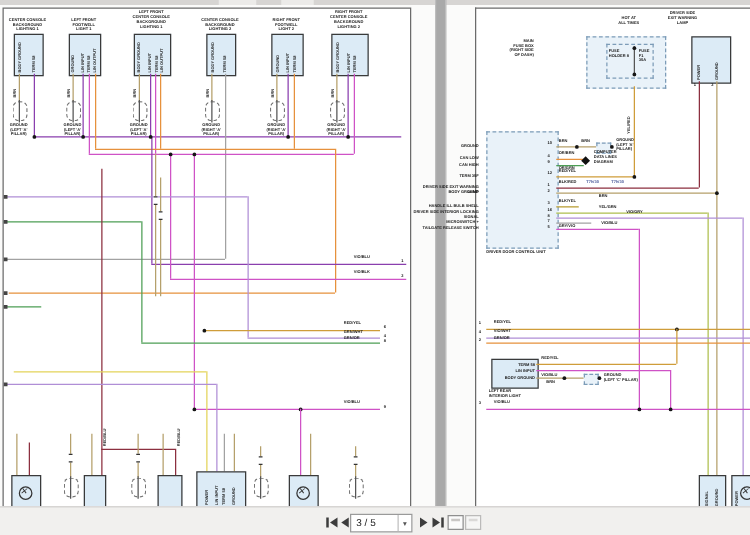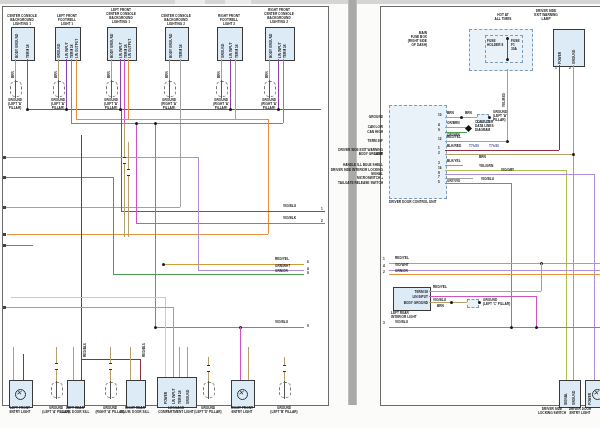--- a/index.html
+++ b/index.html
@@ -450,14 +450,36 @@
       <i class="bulb" style="left:6px;top:8px"></i>
       <b class="vt" style="left:2px;top:24px">POWER</b>
 
     </div>
     <b class="t tc" style="left:154px;top:400px;width:68px">DRIVER SIDE
 LOCKING SWITCH</b>
     <b class="t tc" style="left:182px;top:400px;width:68px">DRIVER DOOR
 ENTRY LIGHT</b>
   </div>
 
+  <div class="toolbar">
+    <button class="tbtn" style="left:259px">
+      <span class="bbar"></span>
+        <span class="tri-l"></span>
+    </button>
+    <button class="tbtn" style="left:270px">
+      <span class="tri-l"></span>
+    </button>
+    <div class="combo">
+      <span class="val">3 / 5</span>
+      <span class="dd">▾</span>
+    </div>
+    <button class="tbtn" style="left:333px">
+      <span class="tri-r"></span>
+    </button>
+    <button class="tbtn" style="left:344px">
+      <span class="tri-r"></span>
+        <span class="bbar"></span>
+    </button>
+    <span class="winic" style="left:358px"></span>
+    <span class="winic" style="left:372px;opacity:.55"></span>
+  </div>
 
 </div>
 
 </body></html>

